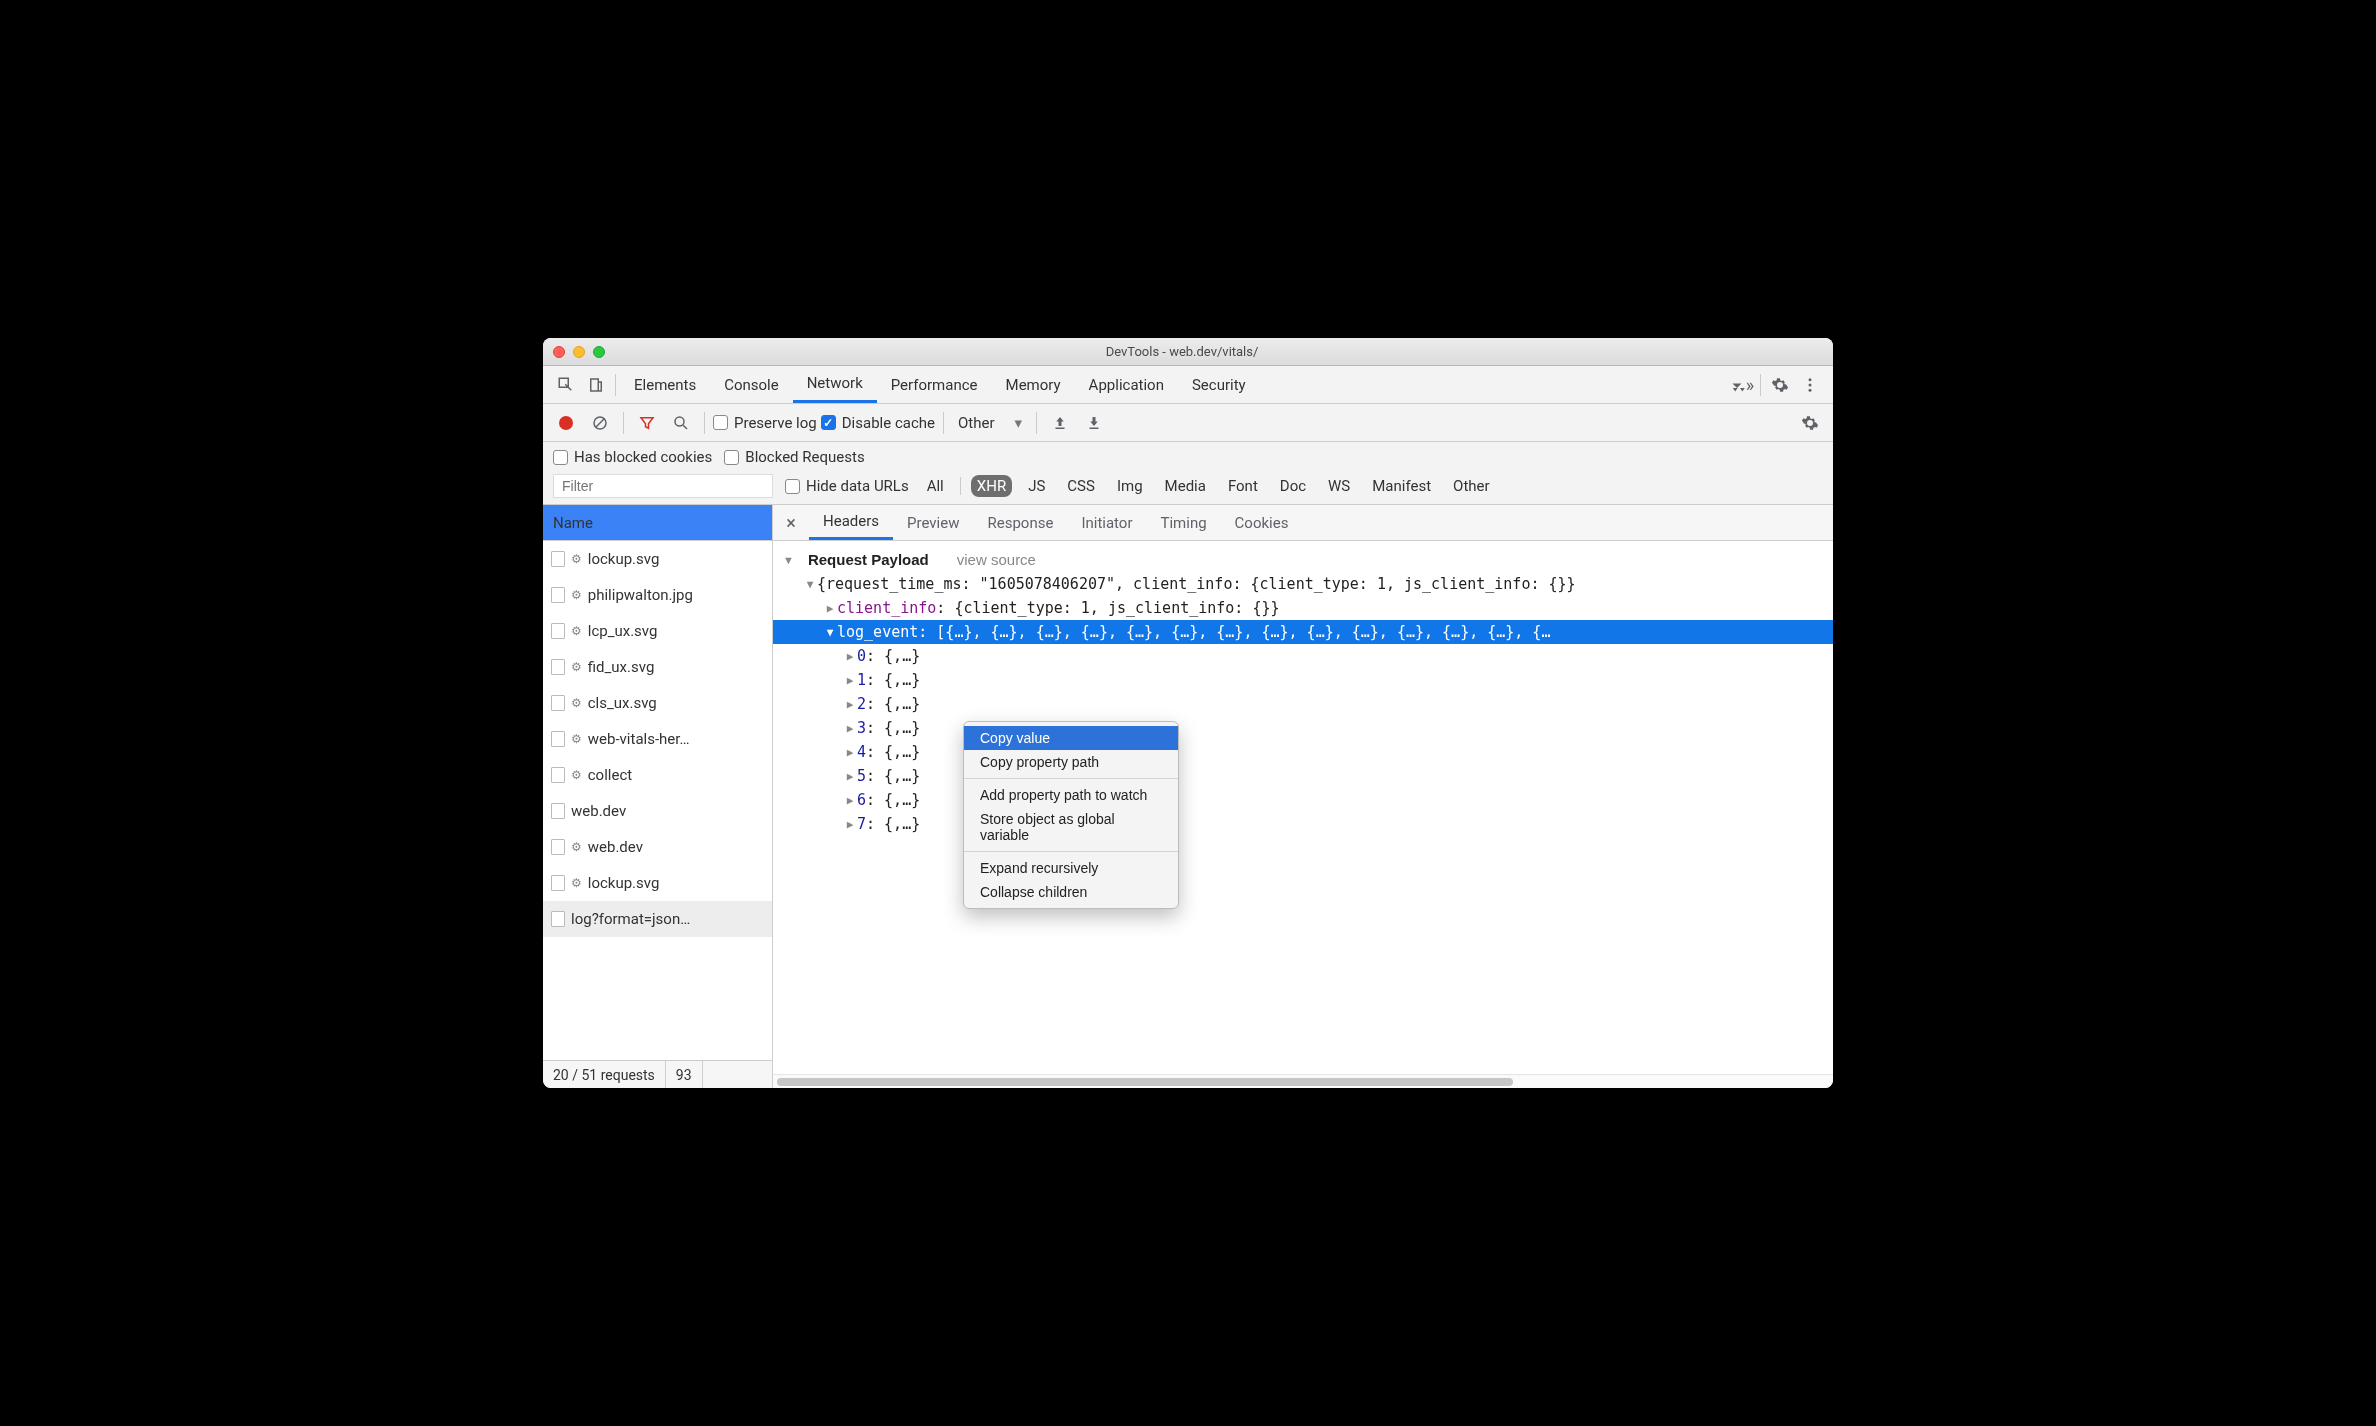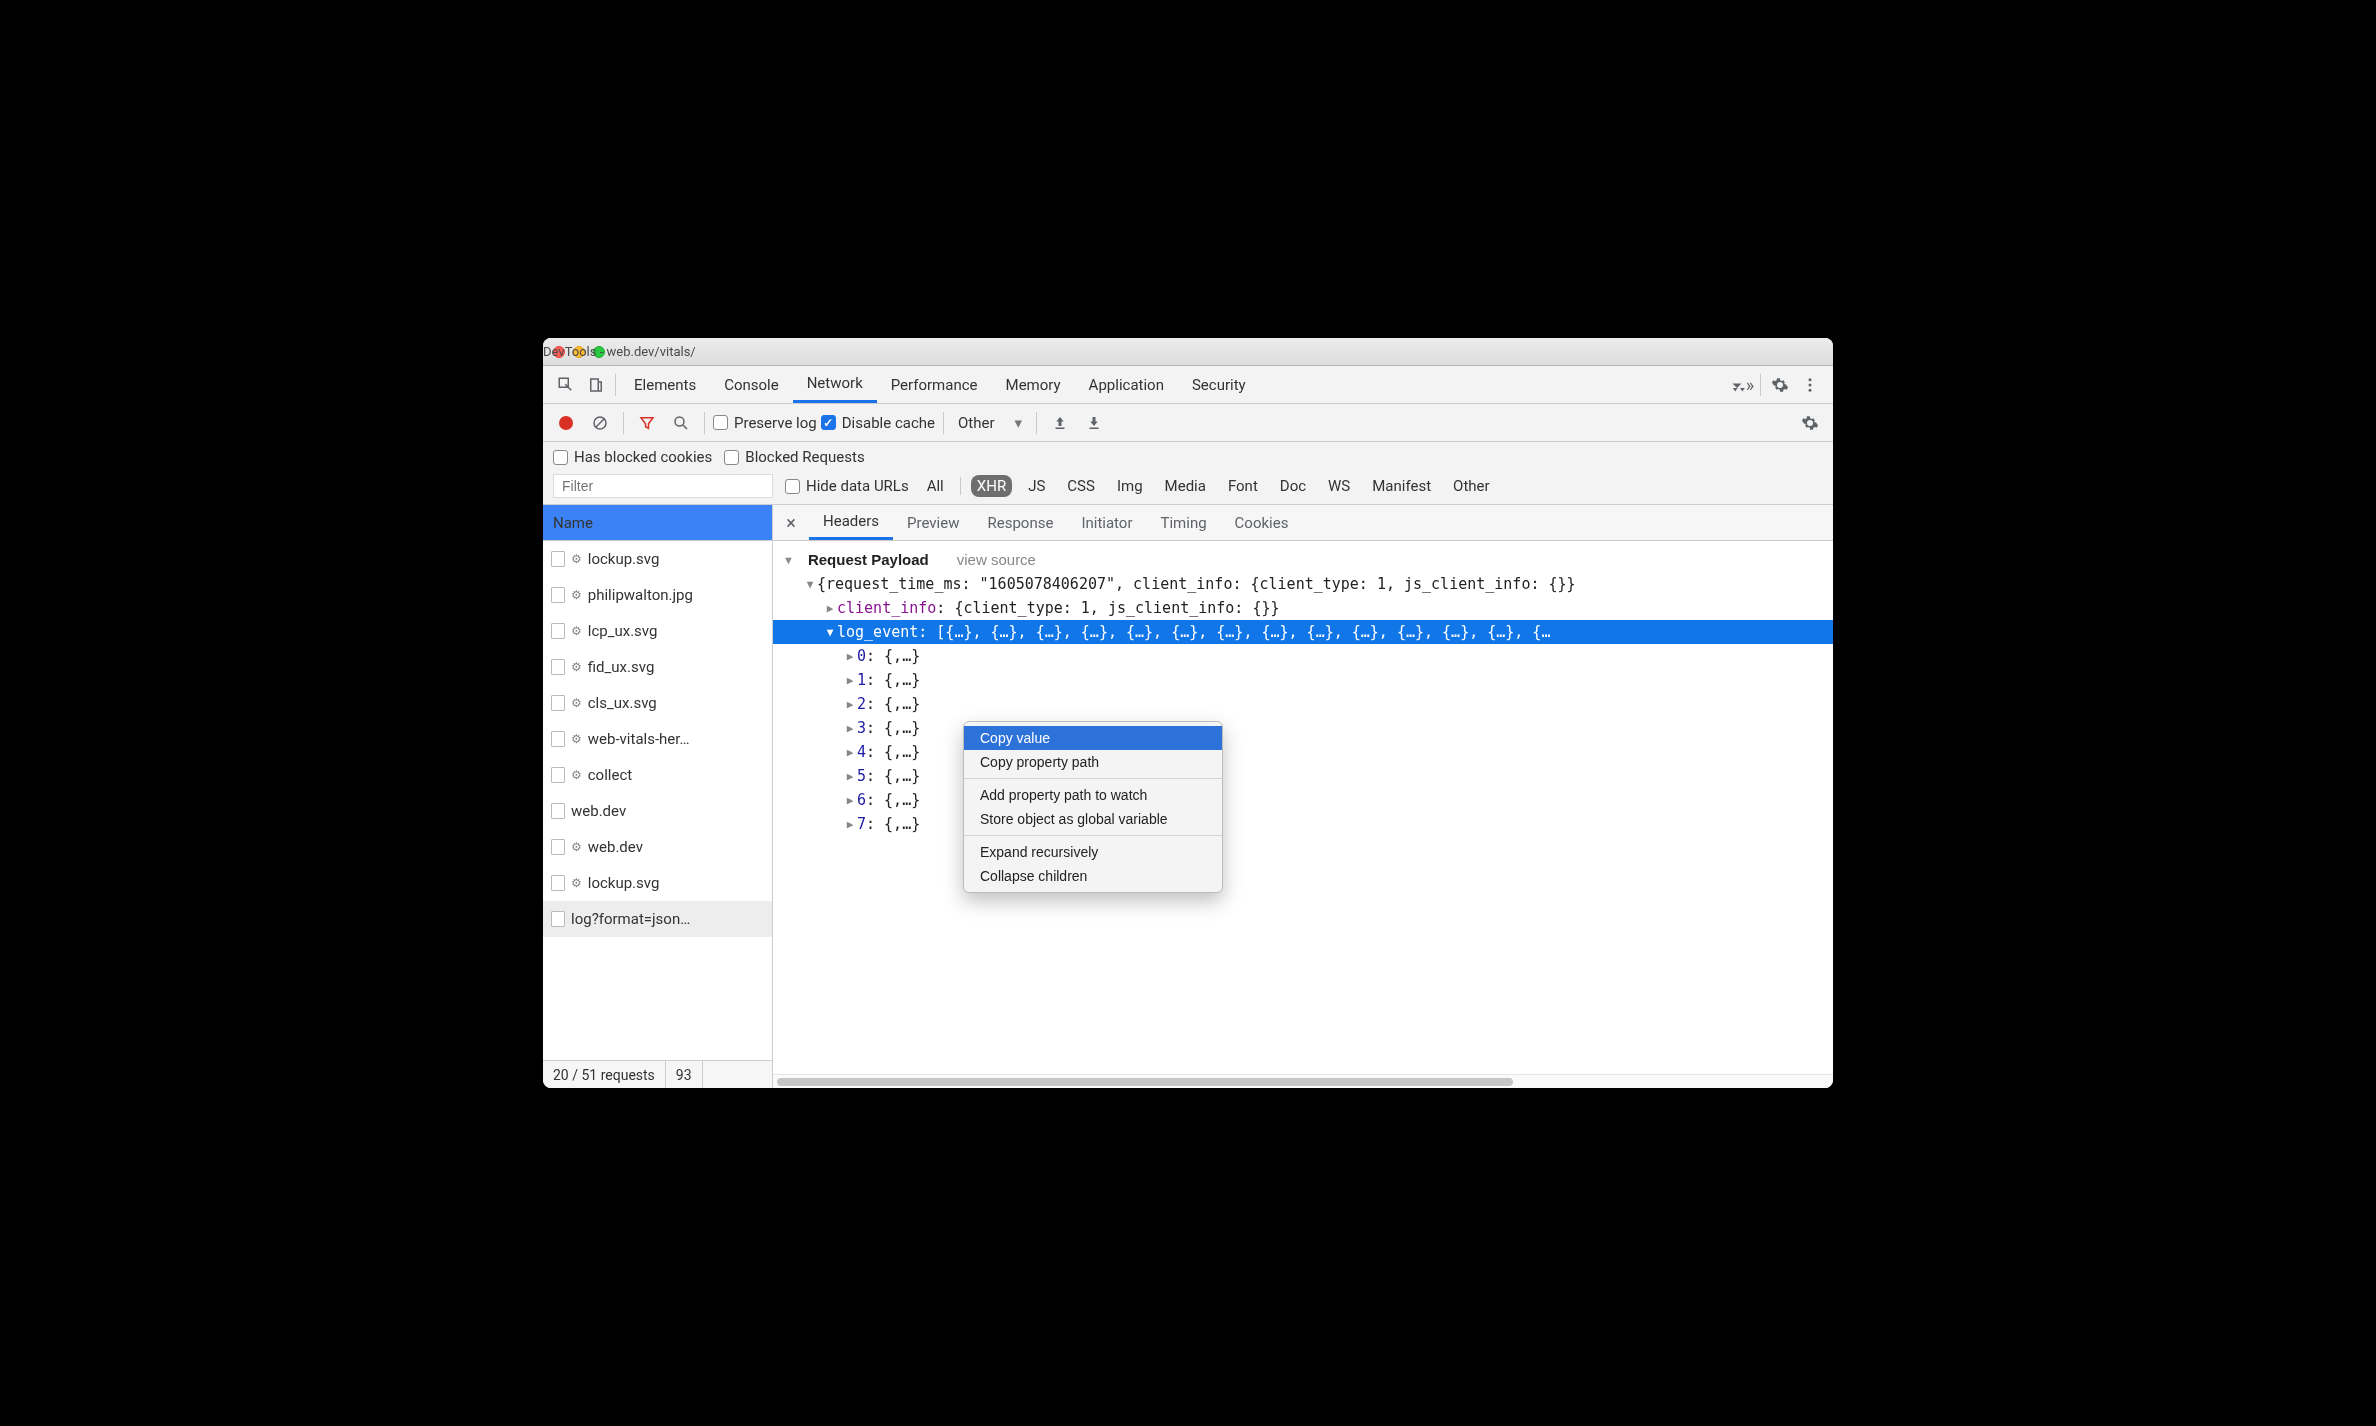--- a/index.html
+++ b/index.html
@@ -30,21 +30,21 @@
     align-items: center;
     padding: 0 10px;
     position: relative;
   }
   .traffic-lights { display: flex; gap: 8px; }
   .tl { width: 12px; height: 12px; border-radius: 50%; }
   .tl.red { background: #ff5f57; border: 0.5px solid #e24238; }
   .tl.yellow { background: #febc2e; border: 0.5px solid #dfa023; }
   .tl.green { background: #28c840; border: 0.5px solid #1fa933; }
   .title-text {
-    position: absolute; left: 0; right: 12px; 
+    position: absolute; left: 0; right: 12px; text-align: center;
     font-size: 13px; color: #4a4a4a; pointer-events: none;
   }
   .toolbar-main {
     height: 38px;
     background: #f3f3f3;
     border-bottom: 1px solid #cdcdcd;
     display: flex;
     align-items: center;
     padding: 0 8px;
   }
@@ -139,21 +139,21 @@
   .tree-row .tri { color: #888; font-size: 11px; width: 14px; display: inline-block; text-align: center; }
   .tree-row.highlighted { background: #1176e8; color: #fff; }
   .tree-row.highlighted .key, .tree-row.highlighted .val, .tree-row.highlighted .tri { color: #fff; }
   .key { color: #881391; }
   .val { color: #222; }
   .idxkey { color: #1a1aa6; }
   .ind1 { padding-left: 30px; }
   .ind2 { padding-left: 50px; }
   .ind3 { padding-left: 70px; }
   .context-menu {
-    position: absolute; top: 180px; left: 190px; width: 260px;
+    position: absolute; top: 180px; left: 190px; width: 216px;
     background: #f4f4f4; border: 1px solid #bcbcbc; border-radius: 6px;
     box-shadow: 0 8px 20px rgba(0,0,0,0.25);
     font-family: -apple-system, sans-serif; font-size: 14px; color: #222;
     padding: 4px 0; z-index: 10;
   }
   .ctx-item { padding: 4px 16px; cursor: pointer; }
   .ctx-item.sel { background: #2d72d9; color: #fff; }
   .ctx-sep { height: 1px; background: #d4d4d4; margin: 4px 0; }
   .hscrollbar {
     height: 14px; background: #fafafa; border-top: 1px solid #e5e5e5;

